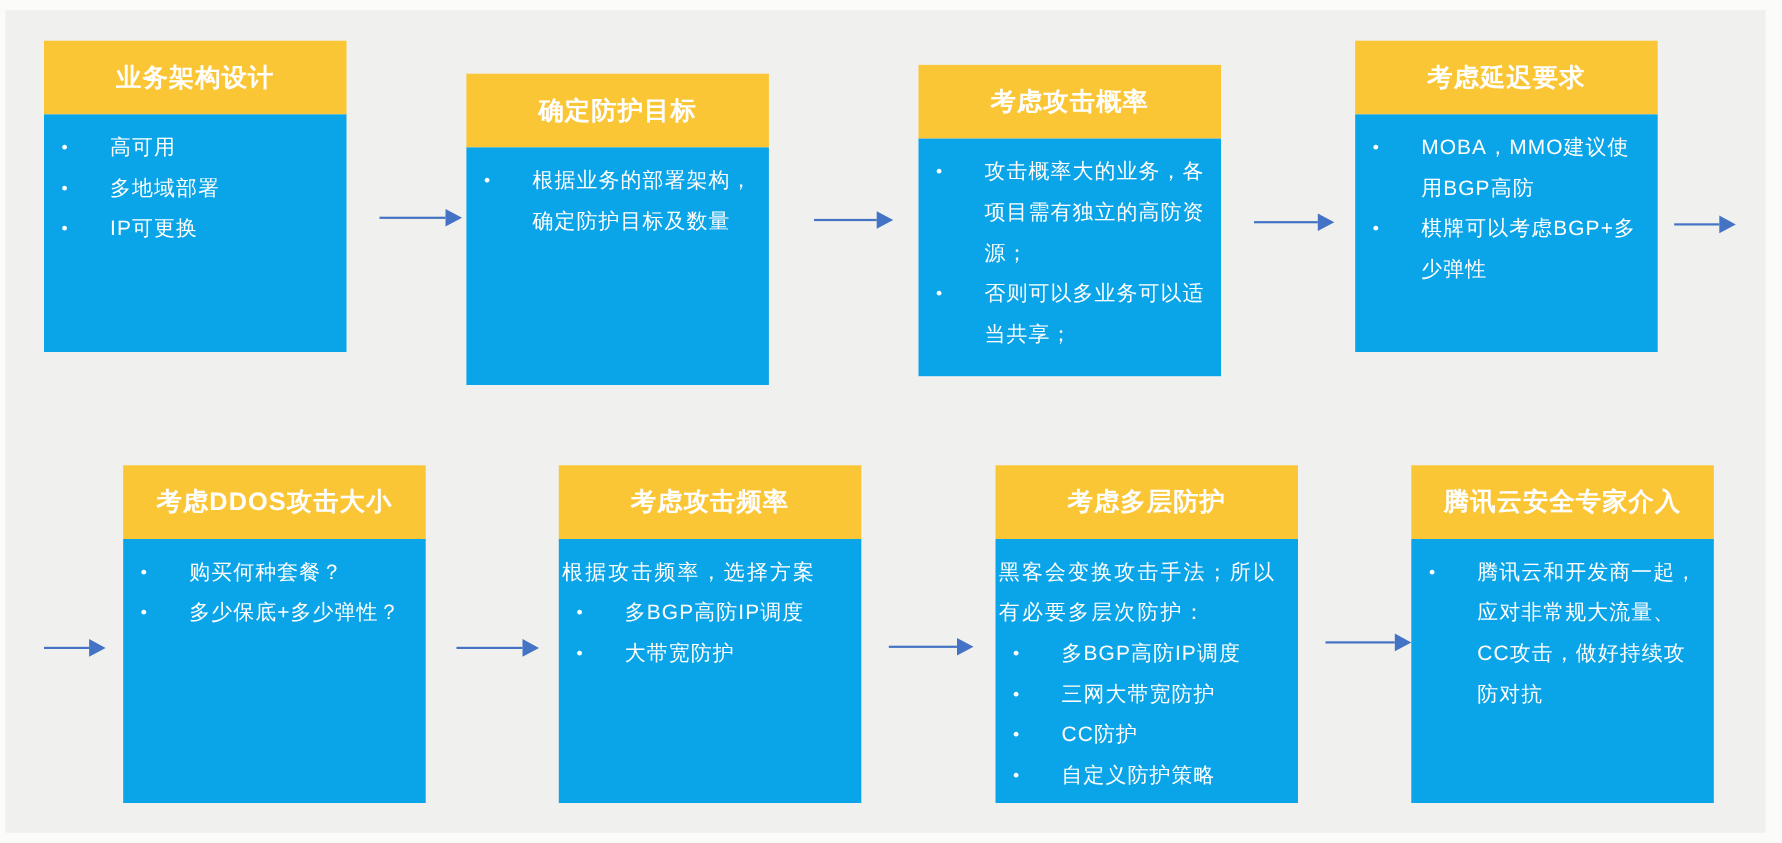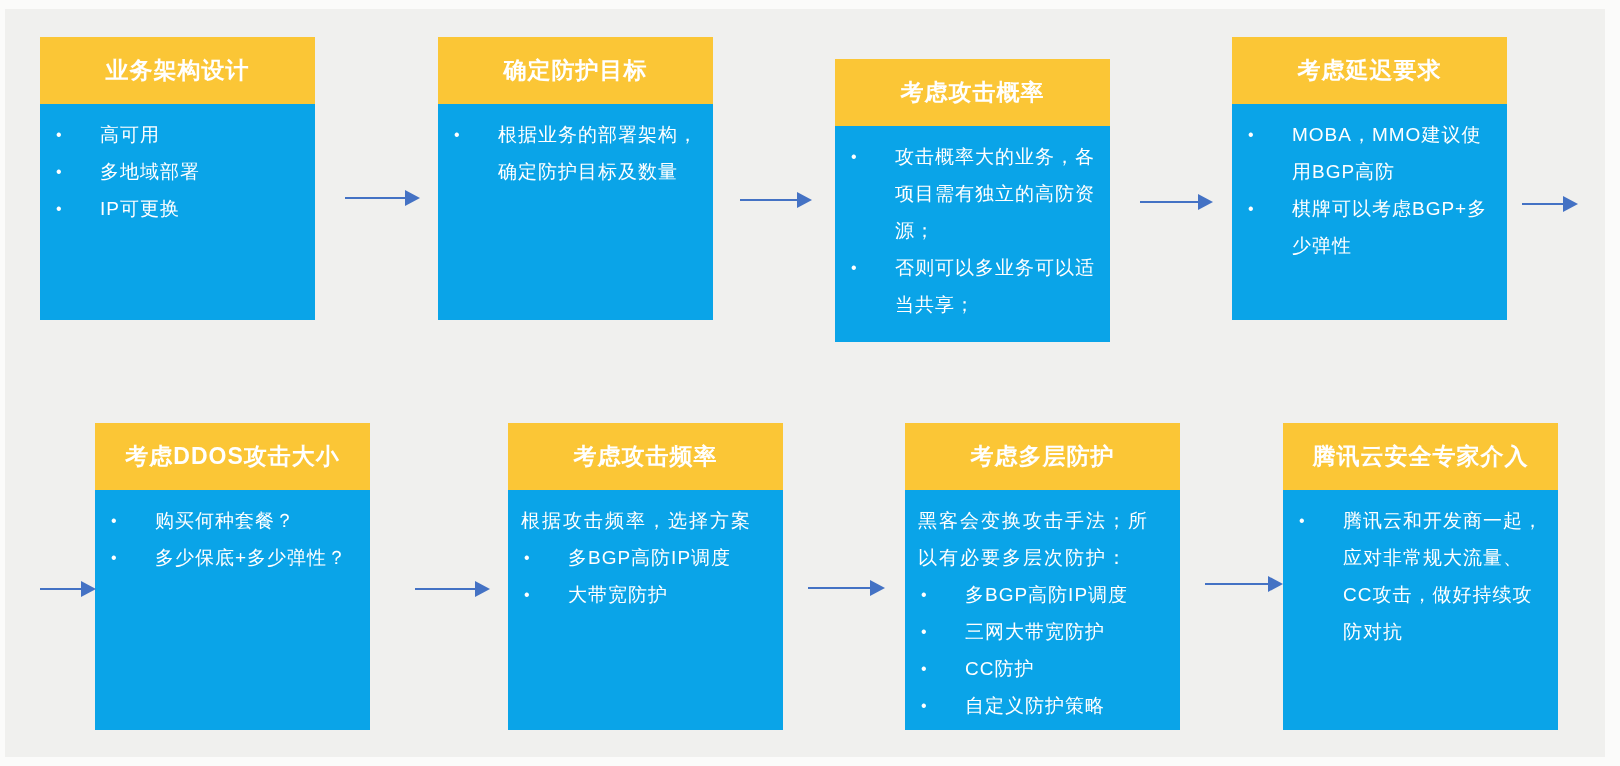--- a/index.html
+++ b/index.html
@@ -13,39 +13,39 @@
     background:#f0f0ee;
   }
   .stage{position:absolute;left:0;top:0;width:1620px;height:593px;}
 
   .flowbox{
     position:absolute;width:275px;
     display:flex;flex-direction:column;
   }
   .row1{top:37px;height:283px;}
   .row2{top:423px;height:307px;}
-  .b1{left:40px;}  .b2{left:438px;}  .b3{left:835px;margin-top:22px;}  .b4{left:1232px;justify-content:flex-end;}
-  .b5{left:95px;} .b6{left:508px;}  .b7{left:905px;}  .b8{left:1283px;justify-content:flex-end;}
+  .b1{left:40px;}  .b2{left:424px;margin-top:30px;}  .b3{left:835px;margin-top:22px;}  .b4{left:1232px;justify-content:flex-end;}
+  .b5{left:112px;} .b6{left:508px;}  .b7{left:905px;}  .b8{left:1283px;justify-content:flex-end;}
 
   .box-header{
     height:67px;flex:0 0 67px;
     background:#fbc636;color:#ffffff;
     font-size:23px;font-weight:bold;letter-spacing:1px;
     display:flex;align-items:center;justify-content:center;
     text-align:center;white-space:nowrap;
   }
   .box-body{
     flex:1;background:#0aa4e8;color:#ffffff;
     font-size:19px;line-height:37px;letter-spacing:1px;
     padding:12px 14px 0 0;
   }
   .bullet{display:flex;align-items:flex-start;}
   .dot{flex:0 0 44px;padding-left:16px;font-size:16px;}
   .btext{flex:1;}
-  .intro{padding-left:13px;letter-spacing:2px;}
+  .intro{padding-left:3px;letter-spacing:2px;}
 
   .arrow{
     position:absolute;height:16px;
     display:flex;align-items:center;
   }
   .arrow-line{flex:1;height:2px;background:#4472c4;}
   .arrow-head{
     width:0;height:0;flex:0 0 auto;
     border-left:15px solid #4472c4;
     border-top:8px solid transparent;

